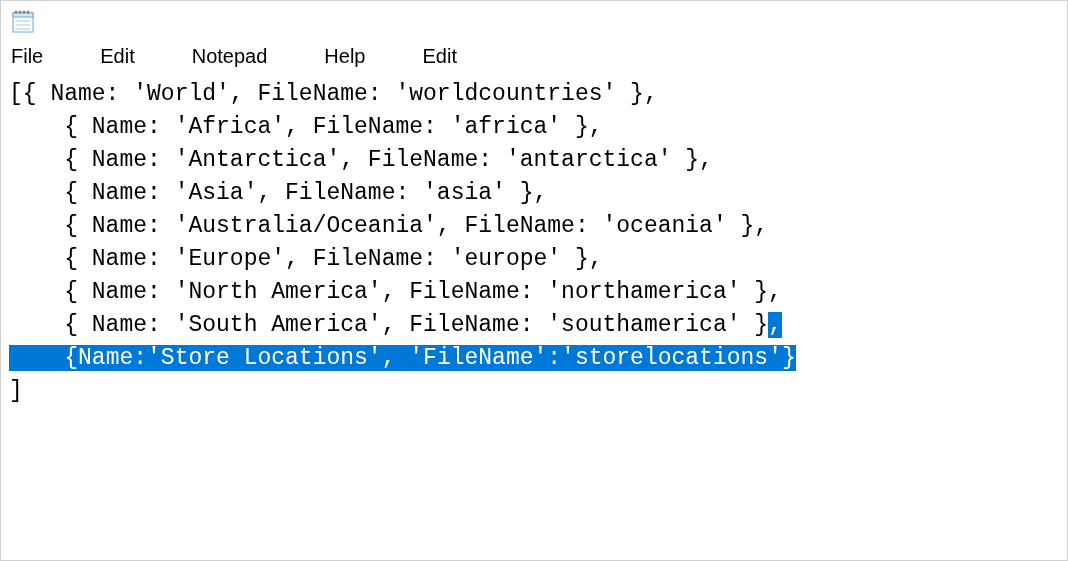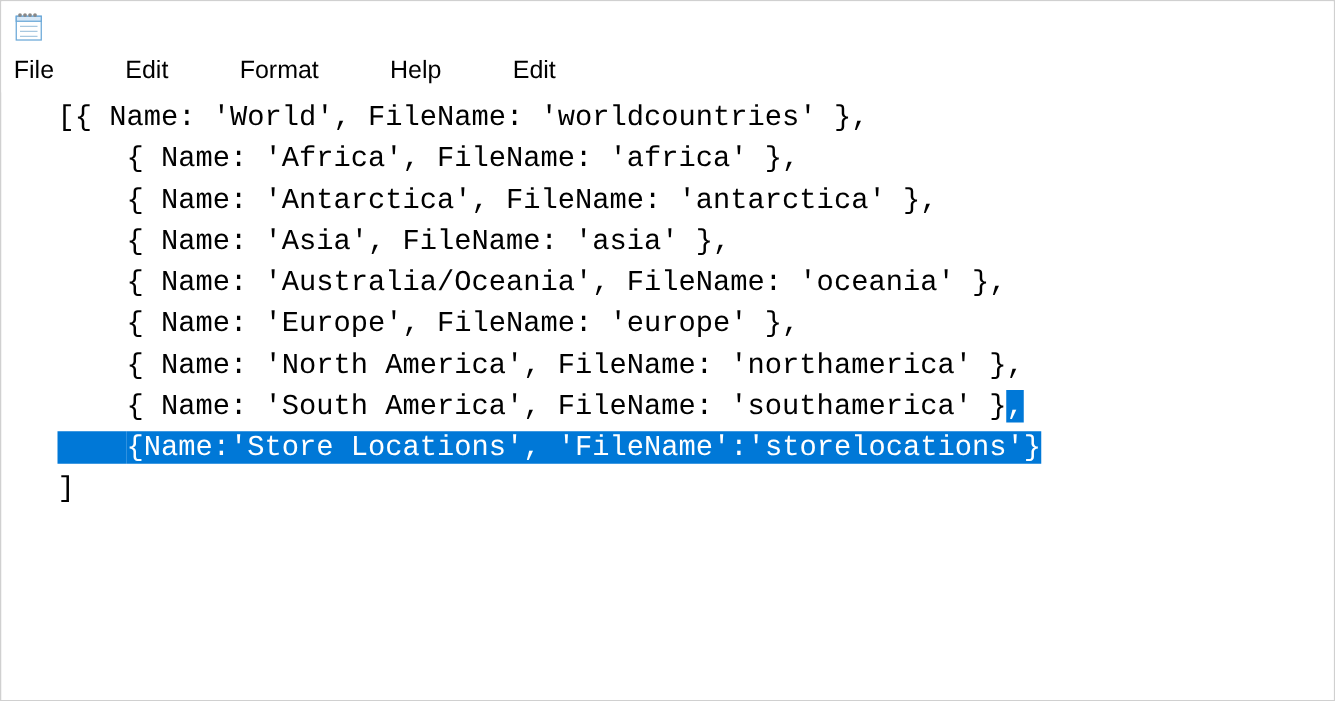--- a/index.html
+++ b/index.html
@@ -51,21 +51,20 @@
     .editor {
       flex: 1;
       padding: 4px 8px;
       font-family: Consolas, "Courier New", monospace;
       font-size: 23px;
       line-height: 33px;
       white-space: pre;
       color: #000;
       background: #fff;
       overflow: auto;
-      margin-left: 37px;
     }
     .editor .sel {
       background: #0078d7;
       color: #fff;
     }
   </style>
 </head>
 <body>
 
 <div class="titlebar">
@@ -80,21 +79,21 @@
       <line x1="6" y1="13" x2="20" y2="13" stroke="#a8c8e0" stroke-width="1"></line>
       <line x1="6" y1="17" x2="20" y2="17" stroke="#a8c8e0" stroke-width="1"></line>
       <line x1="6" y1="21" x2="20" y2="21" stroke="#a8c8e0" stroke-width="1"></line>
     </svg>
   </span>
 </div>
 
 <div class="menubar">
   <span class="menu-item">File</span>
   <span class="menu-item">Edit</span>
-  <span class="menu-item">Format</span>
+  <span class="menu-item">Notepad</span>
   <span class="menu-item">Help</span>
   <span class="menu-item">Edit</span>
 </div>
 
 <div class="editor"><span>[{ Name: 'World', FileName: 'worldcountries' },</span>
 <span>    { Name: 'Africa', FileName: 'africa' },</span>
 <span>    { Name: 'Antarctica', FileName: 'antarctica' },</span>
 <span>    { Name: 'Asia', FileName: 'asia' },</span>
 <span>    { Name: 'Australia/Oceania', FileName: 'oceania' },</span>
 <span>    { Name: 'Europe', FileName: 'europe' },</span>

